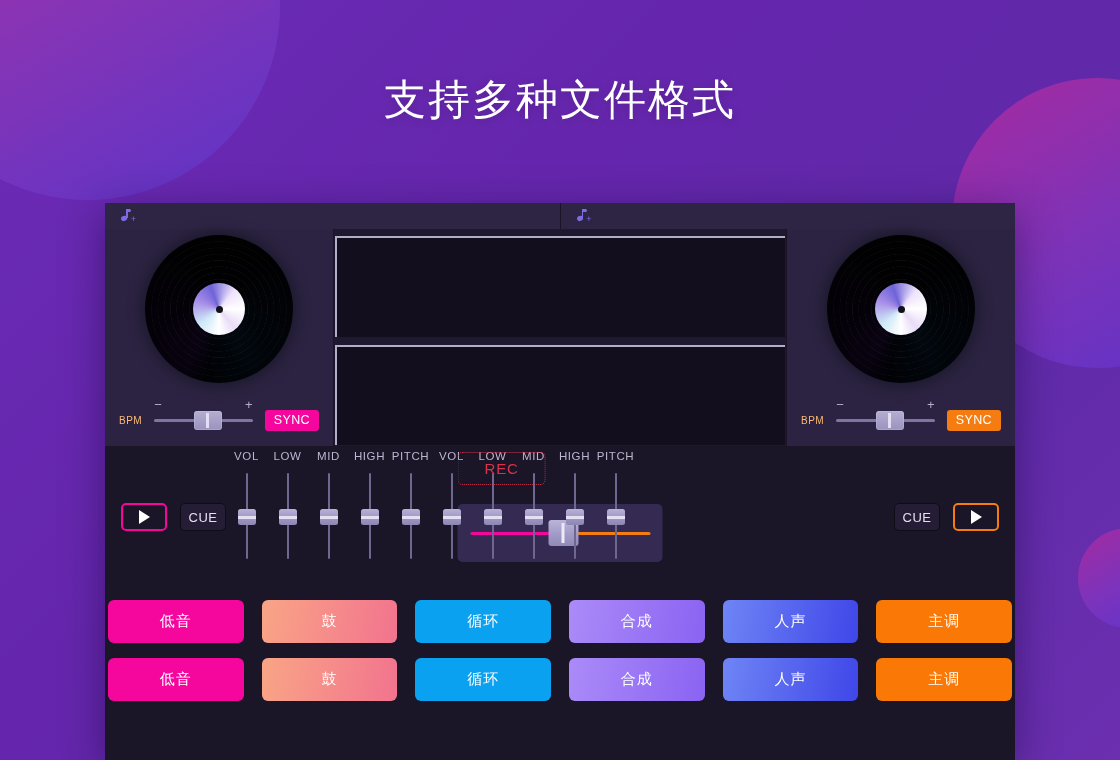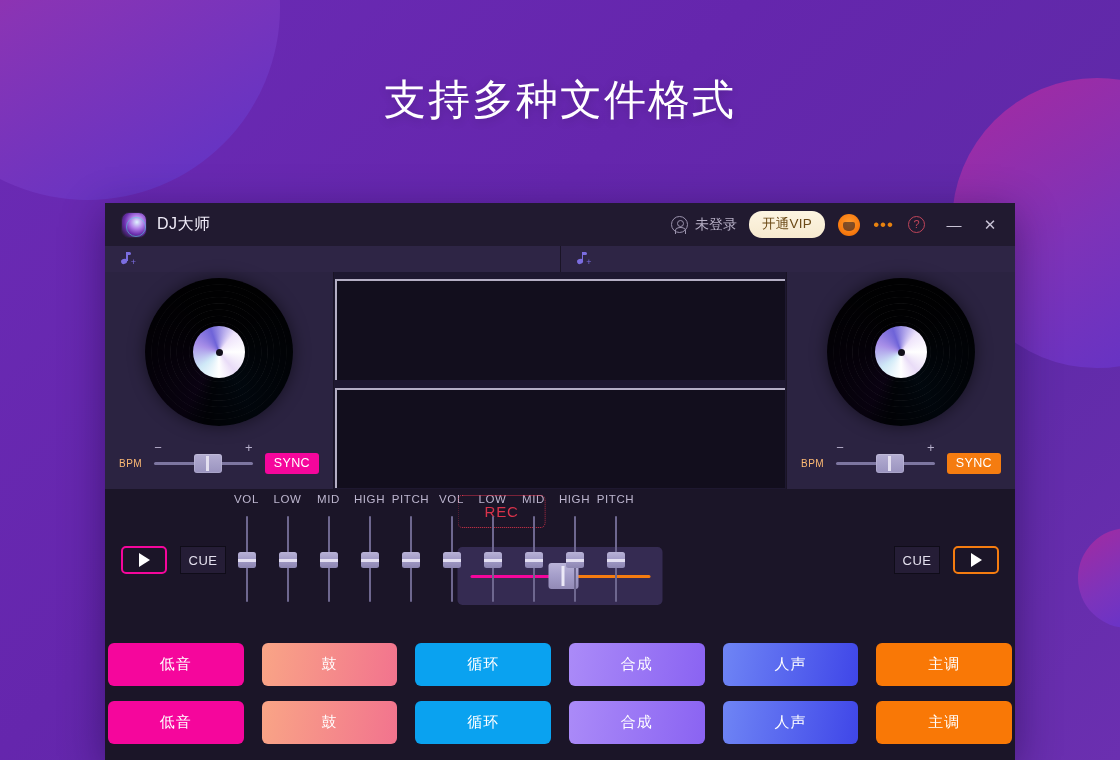--- a/index.html
+++ b/index.html
@@ -222,21 +222,21 @@
     width: 46px; height: 28px; border-radius: 5px; background: transparent;
     display: flex; align-items: center; justify-content: center; cursor: pointer;
   }
   .play-pink { border: 2px solid #f5069c; }
   .play-orange { border: 2px solid #f57c10; }
   .play-tri {
     width: 0; height: 0; border-left: 11px solid #fff;
     border-top: 7px solid transparent; border-bottom: 7px solid transparent;
   }
   .cue-button {
-    width: 46px; height: 28px; border-radius: 0;
+    width: 46px; height: 28px; border-radius: 5px;
     background: #251d36; border: 1.5px solid #0f0c18;
     color: #e4e0ee; font-size: 13px; cursor: pointer; letter-spacing: .5px;
   }
 
   .fader-bank { display: flex; gap: 0; padding-top: 4px; }
   .fader-col { width: 41px; display: flex; flex-direction: column; align-items: center; }
   .fader-label { color: #bdb6cf; font-size: 11.5px; letter-spacing: .6px; margin-bottom: 11px; text-align: center; }
   .fader { position: relative; width: 18px; height: 86px; cursor: pointer; }
   .fader .rail {
     position: absolute; left: 8px; top: 0; width: 2.5px; height: 100%;
@@ -298,39 +298,20 @@
 <body>
 
 <div class="bg-circle" id="circle-tl"></div>
 <div class="bg-circle" id="circle-tr"></div>
 <div class="bg-circle" id="circle-br"></div>
 
 <div id="page-title">支持多种文件格式</div>
 
 <div id="app-window">
 
-  <div id="titlebar">
-    <div id="app-logo"></div>
-    <div id="app-title">DJ大师</div>
-
-    <div class="tb-right">
-      <div id="account-chip">
-        <span class="user-circle"></span>
-        <span id="account-label">未登录</span>
-      </div>
-      <button id="vip-button">开通VIP</button>
-      <div id="headset-icon"></div>
-      <div id="more-icon">•••</div>
-      <div id="help-icon">?</div>
-      <div id="minimize-button">
-          <span>—</span>
-        </div>
-      <div id="close-button">✕</div>
-    </div>
-  </div>
 
   <div id="loadbar-row">
     <div class="loadbar">
       <span class="note-icon">
         <span class="stem"></span>
           <span class="flag"></span>
           <span class="head"></span>
         <span class="plus">+</span>
       </span>
     </div>

